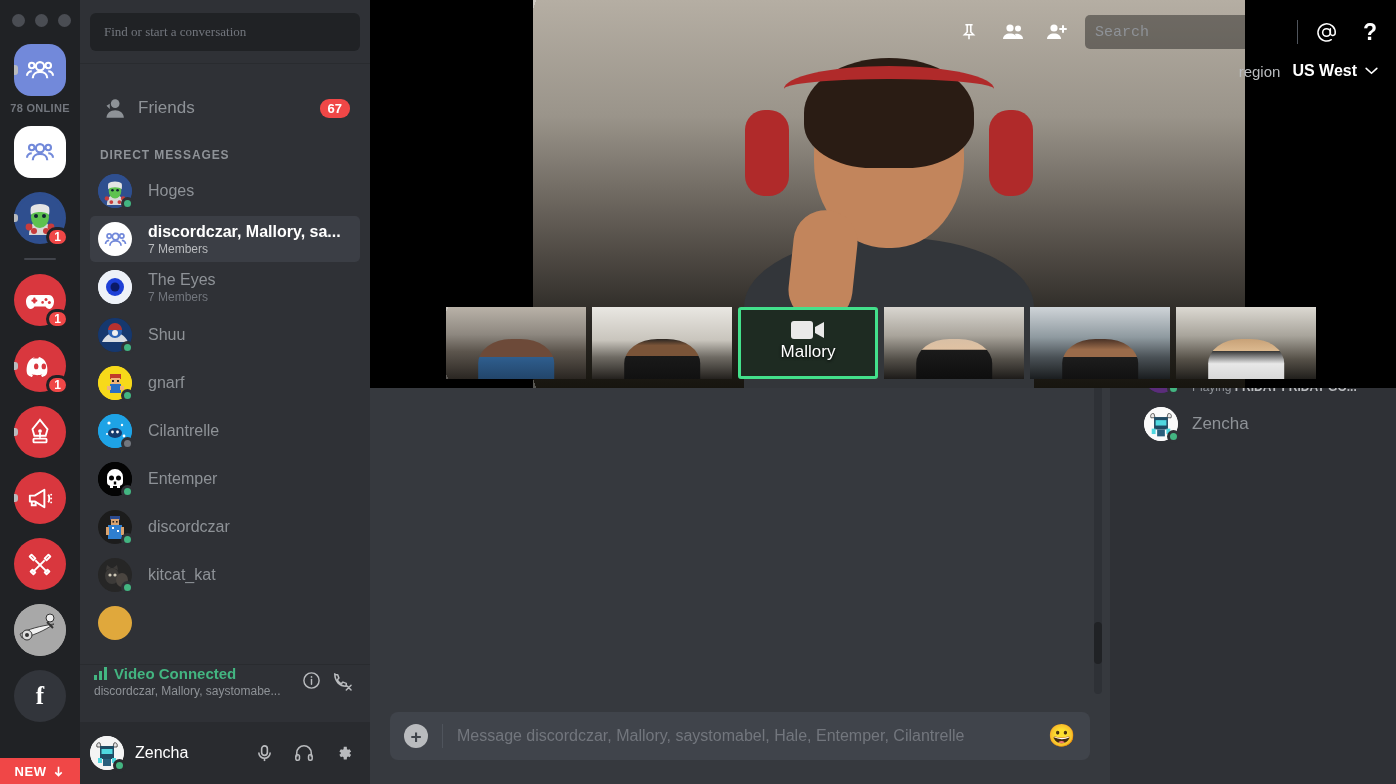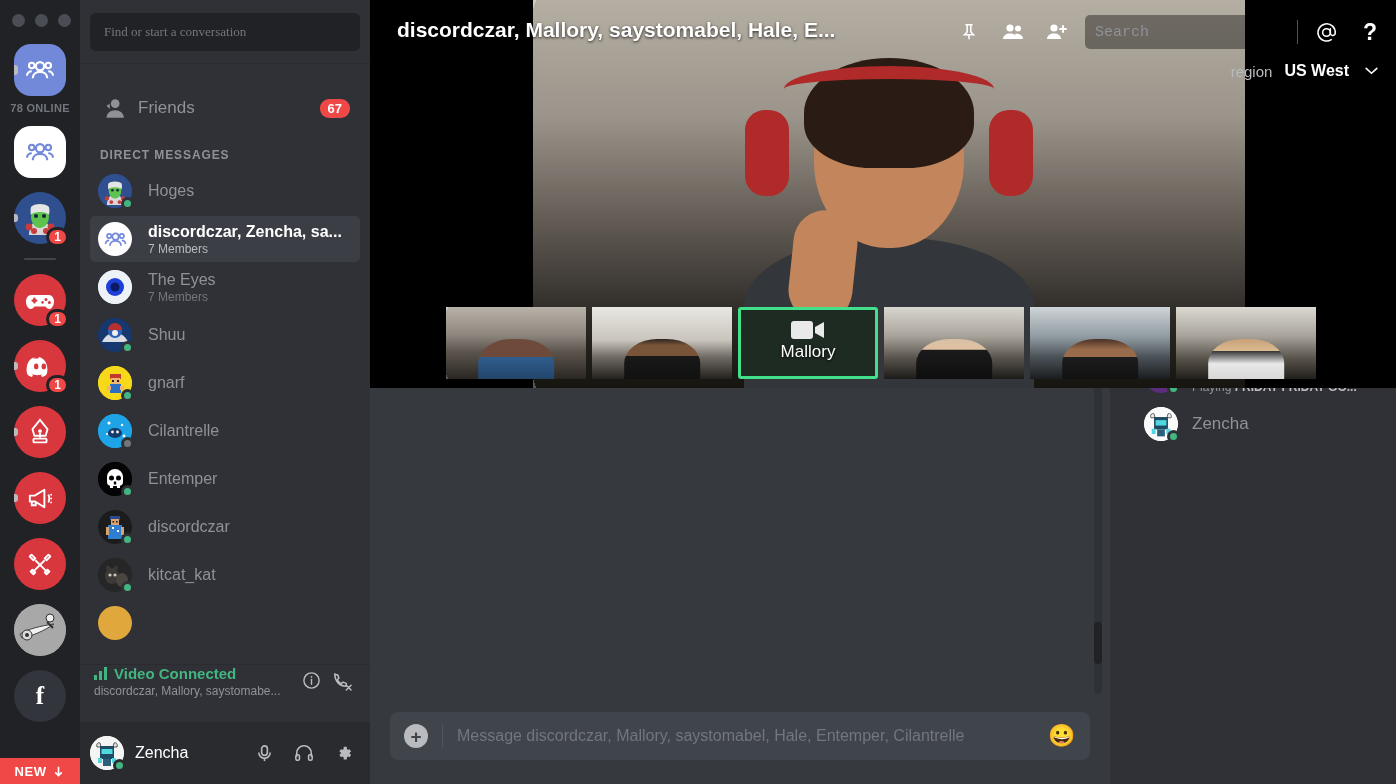--- a/index.html
+++ b/index.html
@@ -179,21 +179,21 @@
     display:flex; align-items:center; padding:0 10px; margin:0 6px; }
   .searchbox input { flex:1; background:transparent; border:none; outline:none; color:#b9bbbe;
     font-size:15px; font-family:Liberation Mono, monospace; }
   .searchbox input::placeholder { color:#8e9297; }
   .ht-div { width:1px; height:24px; background:#4f545c; margin:0 6px; }
 
   .region-row { position:absolute; right:18px; top:62px; display:flex; align-items:center;
     gap:12px; z-index:40; }
   .region-lbl { color:#b9bbbe; font-size:15px; }
   .region-val { color:#fff; font-size:16px; font-weight:bold; display:flex;
-    align-items:center; gap:16px; cursor:pointer; }
+    align-items:center; gap:8px; cursor:pointer; }
 
   .thumbstrip { position:absolute; left:0; bottom:4px; width:1026px; height:82px;
     display:flex; align-items:center; gap:6px; padding:0 76px; z-index:5; }
   .thumb { position:relative; width:140px; height:72px; overflow:hidden; flex:0 0 140px;
     cursor:pointer; }
   .thumb.active { border:3px solid #43e08b; border-radius:3px; }
   .thumb-name { position:absolute; left:0; right:0; bottom:14px; text-align:center;
     color:#fff; font-size:17px; text-shadow:0 1px 3px #000; }
   .cam-ico { position:absolute; left:50%; top:30%; transform:translate(-50%,-50%); }
 
@@ -445,21 +445,21 @@
               <circle cx="12" cy="9" r="3.3"></circle>
                 <path d="M6.2 18.5c0-3.1 2.6-5 5.8-5s5.8 1.9 5.8 5"></path>
               <circle cx="5.4" cy="8.4" r="2.2"></circle>
                 <path d="M1.6 16.6c0-2.3 1.7-3.6 3.8-3.6"></path>
               <circle cx="18.6" cy="8.4" r="2.2"></circle>
                 <path d="M22.4 16.6c0-2.3-1.7-3.6-3.8-3.6"></path>
             </svg>
           </div>
         </div>
         <div class="dm-text">
-          <div class="dm-name">discordczar, Zencha, sa...</div>
+          <div class="dm-name">discordczar, Mallory, sa...</div>
           <div class="dm-sub">7 Members</div>
         </div>
       </div>
 
       <div class="dm-item">
         <div class="av-wrap">
           <div class="av" style="background:#eef2fa;">
             <svg width="34" height="34" viewBox="0 0 34 34">
                 <circle cx="17" cy="17" r="17" fill="#edf1f8"></circle>
               <circle cx="17" cy="17" r="9" fill="#1d3fd6"></circle>
@@ -893,21 +893,20 @@
         <div class="mp-body"></div>
         <div class="mp-head"></div>
         <div class="mp-hair"></div>
         <div class="mp-hp l"></div>
         <div class="mp-hp r"></div>
         <div class="mp-band"></div>
         <div class="mp-hand"></div>
       </div>
     </div>
 
-    <div class="vcall-title">discordczar, Mallory, saystomabel, Hale, E...</div>
 
     <div class="header-tools">
       <div class="ht-ico">
         <svg class="ico" width="20" height="20" viewBox="0 0 22 22" fill="none" stroke="#fff" stroke-width="1.7">
           <path d="M7 3h8M9 3v8l-3 3h10l-3-3V3M11 14v5"></path>
         </svg>
       </div>
       <div class="ht-ico">
         <svg class="ico" width="24" height="24" viewBox="0 0 24 24" fill="#fff">
           <circle cx="9" cy="8" r="3.6"></circle>

